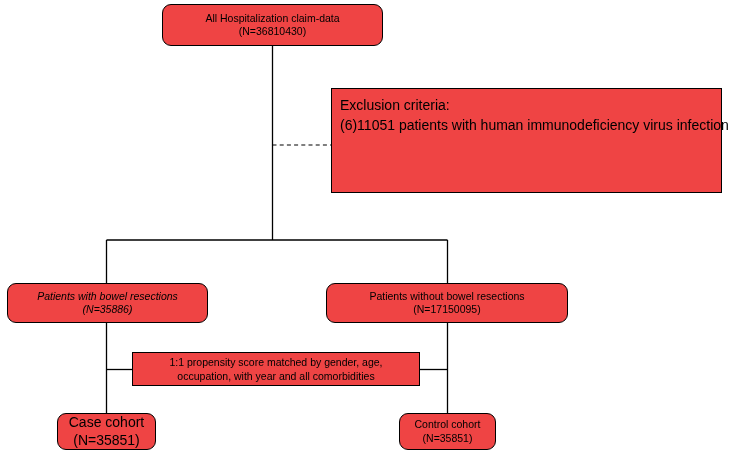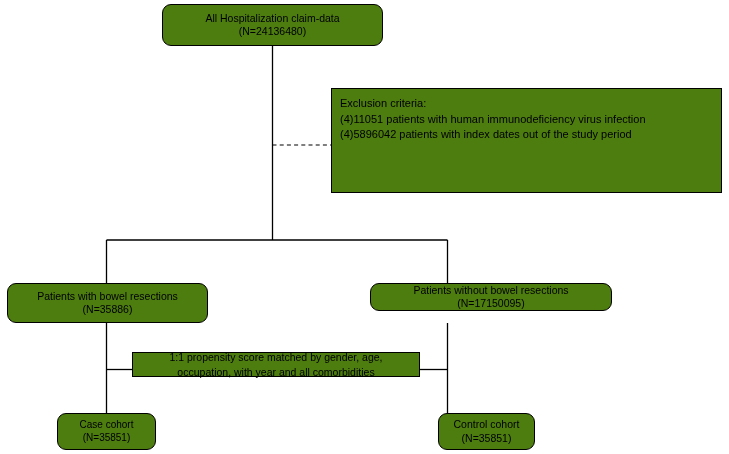--- a/index.html
+++ b/index.html
@@ -23,21 +23,21 @@
     position: absolute;
     left: 0;
     top: 0;
     width: 729px;
     height: 454px;
     pointer-events: none;
   }
   .node {
     position: absolute;
     box-sizing: border-box;
-    background: #4d7c0f;
+    background: #ef4444;
     border: 1px solid #000000;
     display: flex;
     flex-direction: column;
     align-items: center;
     justify-content: center;
     text-align: center;
     line-height: 1.28;
     z-index: 2;
   }
   .node.rounded {
@@ -54,48 +54,47 @@
   
   #node-root {
     left: 162px;  top: 4px;   width: 221px; height: 42px;
     font-size: 10.5px;
   }
   #node-exclusion {
     left: 331px; top: 88px;  width: 391px; height: 105px;
     display: block;
     text-align: left;
     padding: 7px 0 0 8px;
-    font-size: 11px;
+    font-size: 14px;
     line-height: 1.42;
   }
   #node-exclusion .line {
     text-align: left;
   }
   #node-with {
     left: 7px;   top: 283px; width: 201px; height: 40px;
     font-size: 10.5px;
+    font-style: italic;
   }
   #node-without {
-    left: 326px; top: 283px; width: 242px; height: 28px;
+    left: 326px; top: 283px; width: 242px; height: 40px;
     font-size: 10.5px;
-    margin-left: 44px;
   }
   #node-match {
-    left: 132px; top: 352px; width: 288px; height: 25px;
+    left: 132px; top: 352px; width: 288px; height: 34px;
     font-size: 10.5px;
     line-height: 1.34;
   }
   #node-case {
     left: 57px;  top: 413px; width: 99px;  height: 37px;
-    font-size: 10px;
+    font-size: 14px;
   }
   #node-control {
     left: 399px; top: 413px; width: 97px;  height: 37px;
     font-size: 10.5px;
-    margin-left: 39px;
   }
 </style>
 </head>
 <body>
 
 <div id="canvas">
 
   <svg id="connectors" viewBox="0 0 729 454" width="729" height="454" xmlns="http://www.w3.org/2000/svg">
 
     <line x1="272.5" y1="46" x2="272.5" y2="240" stroke="#000000" stroke-width="1.3"></line>
@@ -109,27 +108,26 @@
 
     <line x1="106.5" y1="323" x2="106.5" y2="413" stroke="#000000" stroke-width="1.3"></line>
     <line x1="447.5" y1="323" x2="447.5" y2="413" stroke="#000000" stroke-width="1.3"></line>
 
     <line x1="106.5" y1="369.5" x2="132" y2="369.5" stroke="#000000" stroke-width="1.3"></line>
     <line x1="420" y1="369.5" x2="447.5" y2="369.5" stroke="#000000" stroke-width="1.3"></line>
   </svg>
 
   <div class="node rounded" id="node-root">
     <span class="line">All Hospitalization claim-data</span>
-    <span class="line">(N=24136480)</span>
+    <span class="line">(N=36810430)</span>
   </div>
 
   <div class="node sharp" id="node-exclusion">
     <span class="line">Exclusion criteria:</span>
-    <span class="line">(4)11051 patients with human immunodeficiency virus infection</span>
-    <span class="line">(4)5896042 patients with index dates out of the study period</span>
+    <span class="line">(6)11051 patients with human immunodeficiency virus infection</span>
   </div>
 
   <div class="node rounded" id="node-with">
     <span class="line">Patients with bowel resections</span>
     <span class="line">(N=35886)</span>
   </div>
 
   <div class="node rounded" id="node-without">
     <span class="line">Patients without bowel resections</span>
     <span class="line">(N=17150095)</span>

